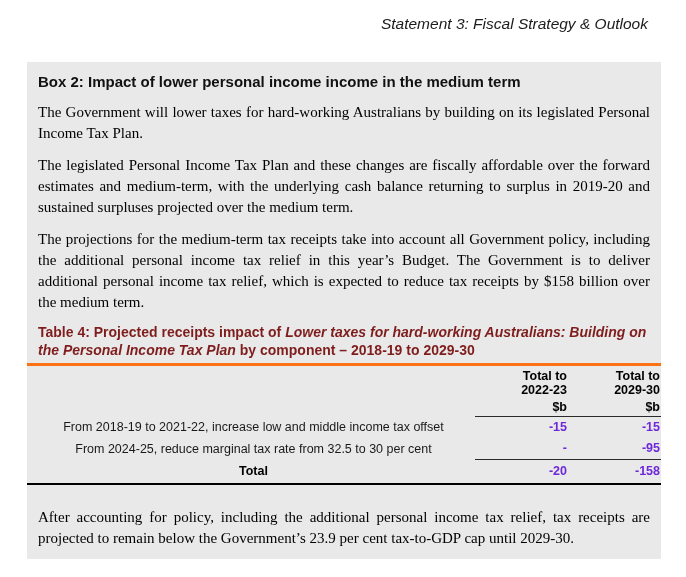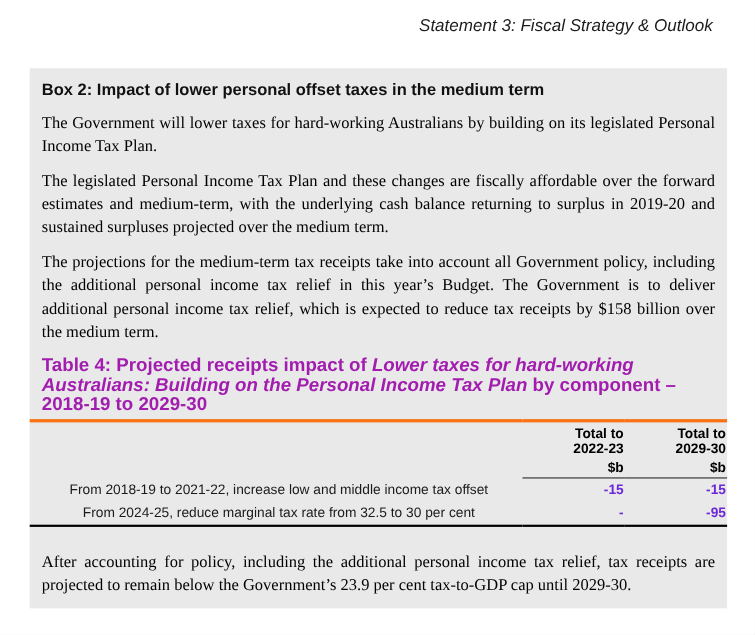--- a/index.html
+++ b/index.html
@@ -47,23 +47,23 @@
     font-size: 15px;
     line-height: 21px;
     text-align: justify;
     color: #000000;
   }
 
   .table-title {
     margin: 10px 11px 4px 11px;
     font-family: "Liberation Sans", sans-serif;
     font-weight: bold;
-    font-size: 17px;
+    font-size: 14px;
     line-height: 18px;
-    color: #a21caf;
+    color: #7f1d1d;
   }
   .table-title em { font-style: italic; }
 
   table.data {
     width: 100%;
     border-collapse: collapse;
     table-layout: fixed;
     border-top: 3px solid #f97316;
     border-bottom: 2px solid #000;
     font-family: "Liberation Sans", sans-serif;
@@ -101,21 +101,21 @@
 </style>
 </head>
 <body>
 
 <div class="page">
 
   <div class="statement-header">Statement 3: Fiscal Strategy &amp; Outlook</div>
 
   <div class="box">
 
-    <div class="box-title">Box 2: Impact of lower personal offset taxes in the medium term</div>
+    <div class="box-title">Box 2: Impact of lower personal income income in the medium term</div>
 
     <p class="para">The Government will lower taxes for hard-working Australians by building on its legislated Personal Income Tax Plan.</p>
 
     <p class="para">The legislated Personal Income Tax Plan and these changes are fiscally affordable over the forward estimates and medium-term, with the underlying cash balance returning to surplus in 2019-20 and sustained surpluses projected over the medium term.</p>
 
     <p class="para">The projections for the medium-term tax receipts take into account all Government policy, including the additional personal income tax relief in this year’s Budget. The Government is to deliver additional personal income tax relief, which is expected to reduce tax receipts by $158 billion over the medium term.</p>
 
     <div class="table-title"><span>Table 4: Projected receipts impact of </span><em>Lower taxes for hard-working Australians: Building on the Personal Income Tax Plan</em><span> by component – 2018-19 to 2029-30</span></div>
 
     <table class="data">
@@ -143,19 +143,24 @@
         <tr>
           <td class="label">From 2018-19 to 2021-22, increase low and middle income tax offset</td>
           <td class="val">-15</td>
           <td class="val">-15</td>
         </tr>
         <tr>
           <td class="label">From 2024-25, reduce marginal tax rate from 32.5 to 30 per cent</td>
           <td class="val">-</td>
           <td class="val">-95</td>
         </tr>
+        <tr class="total-row">
+          <td class="label">Total</td>
+          <td class="val">-20</td>
+          <td class="val">-158</td>
+        </tr>
       </tbody>
     </table>
 
     <p class="para closing-para">After accounting for policy, including the additional personal income tax relief, tax receipts are projected to remain below the Government’s 23.9 per cent tax-to-GDP cap until 2029-30.</p>
 
   </div>
 </div>
 
 </body></html>

